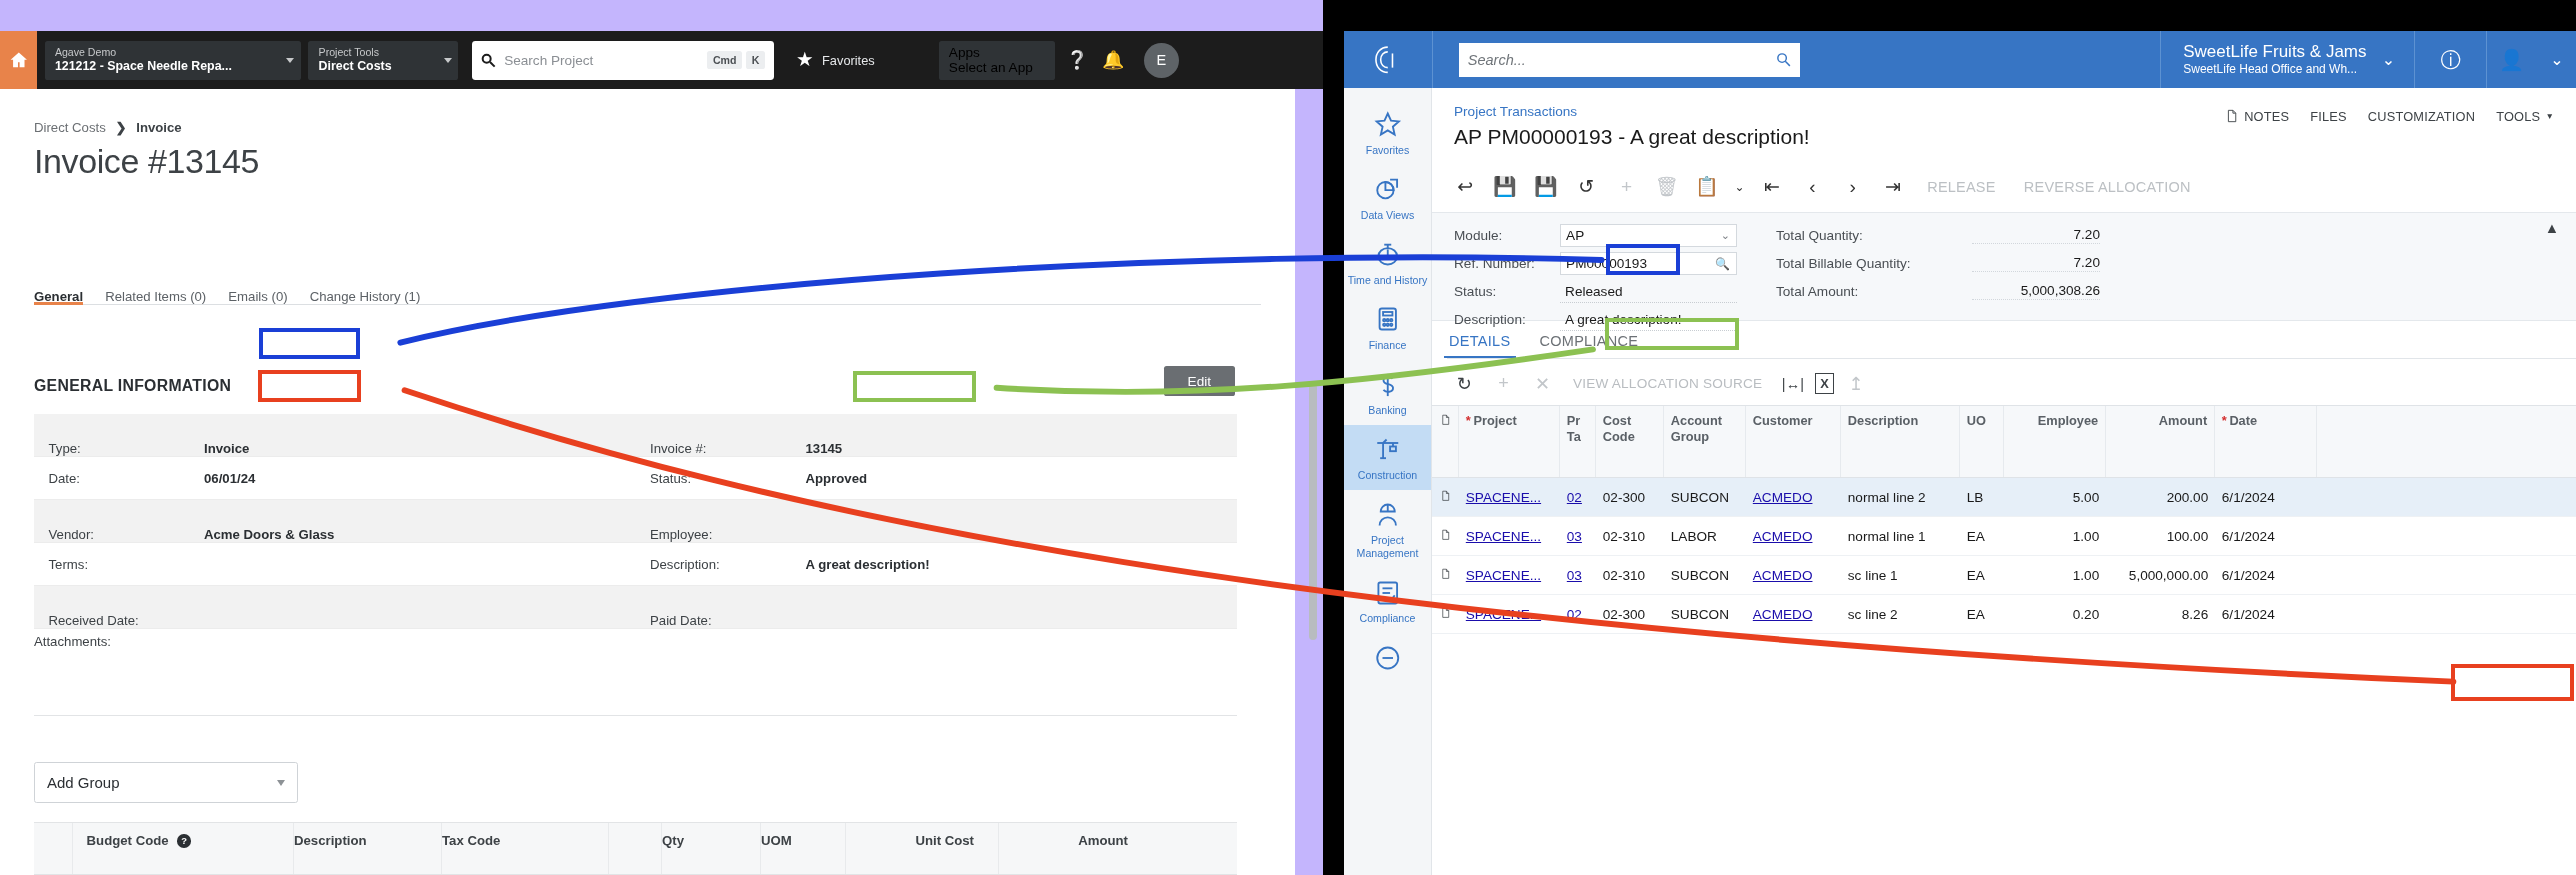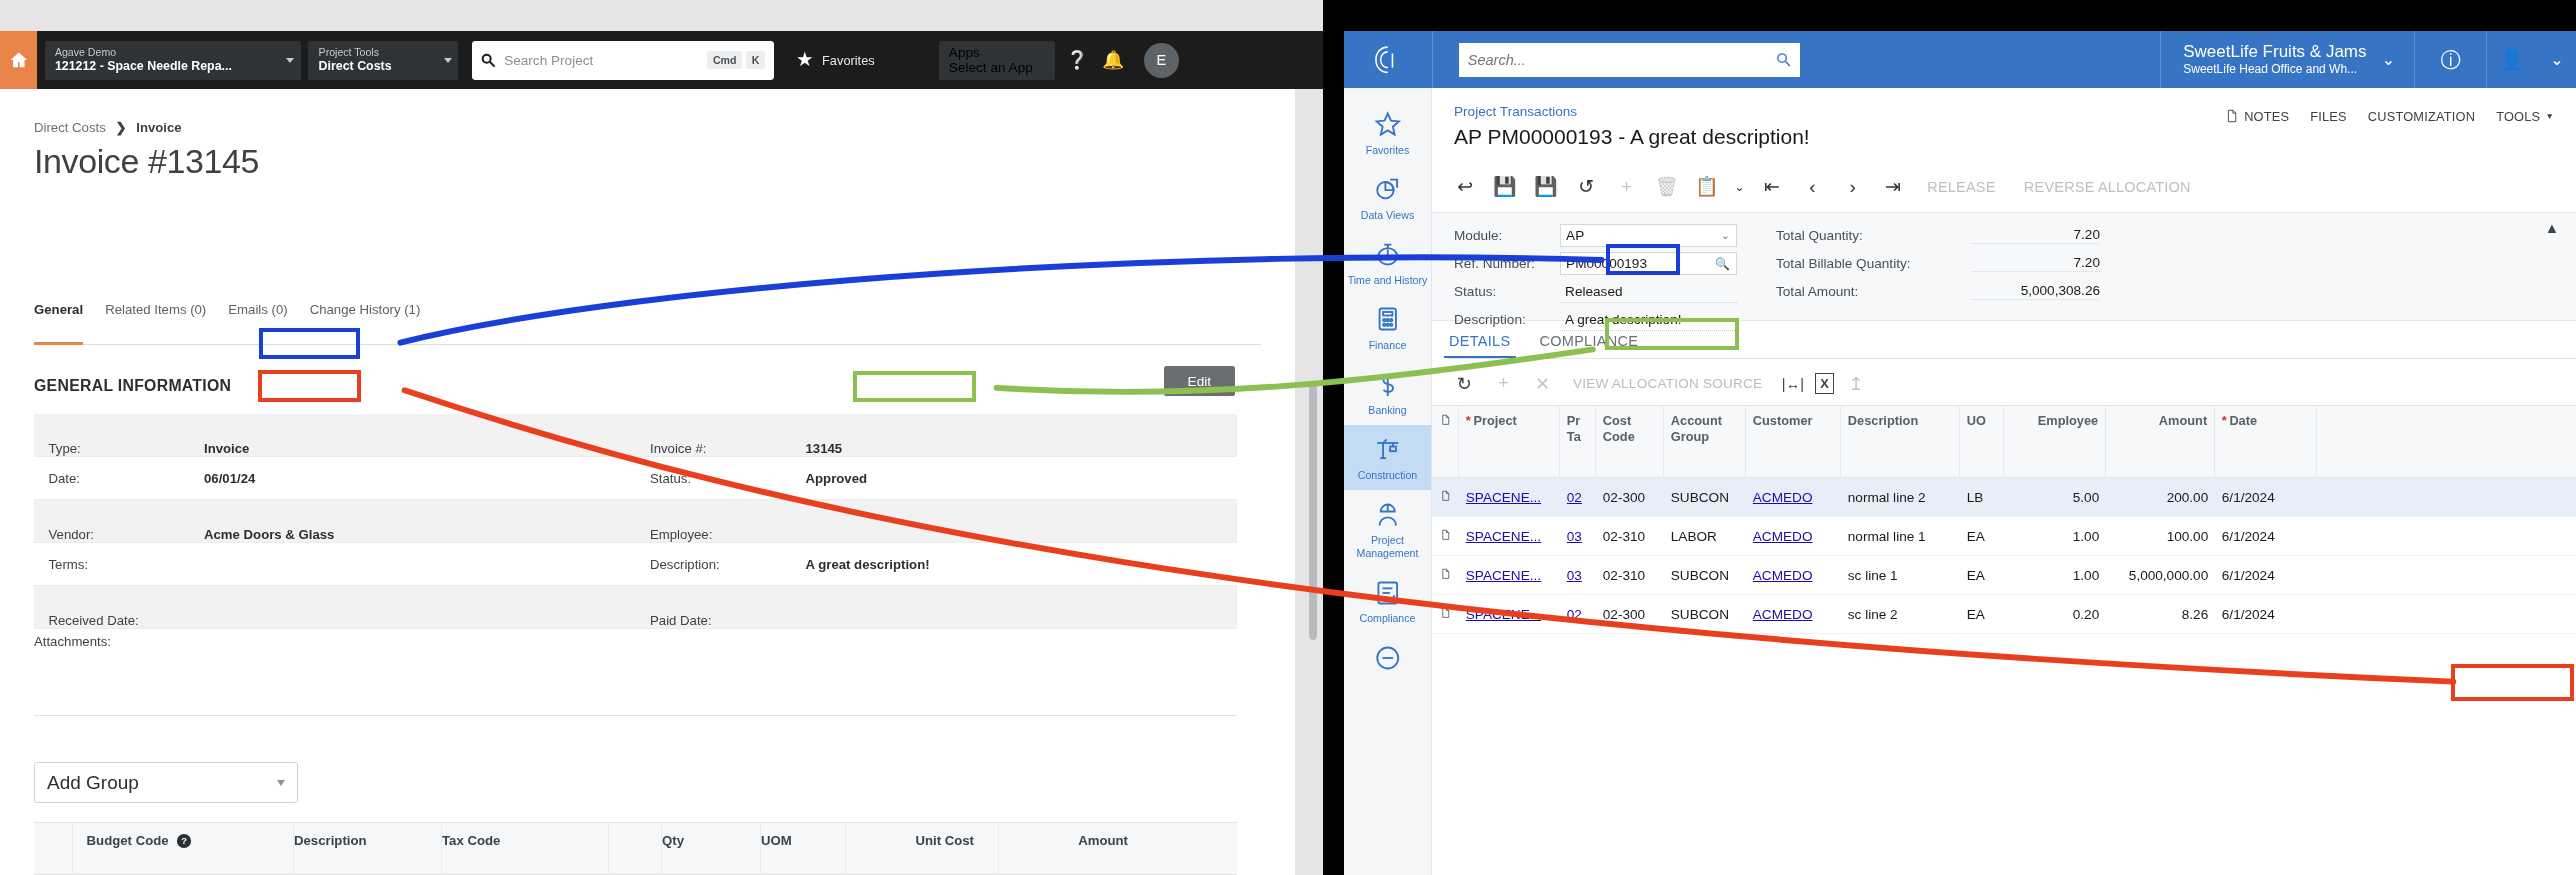--- a/index.html
+++ b/index.html
@@ -7,21 +7,21 @@
     width: 2576px; height: 876px;
     overflow: hidden;
     background: #000;
     font-family: "Liberation Sans", sans-serif;
   }
   #root { position: relative; width: 2576px; height: 876px; background:#000; }
 
   
   #left-app {
     position: absolute; left: 0; top: 0; width: 1323px; height: 876px;
-    background: #e5e5e5; overflow: hidden;
+    background: #c4b5fd; overflow: hidden;
   }
   .l-topbar {
     position: absolute; left: 0; top: 31px; width: 1323px; height: 58px;
     background: #1c1c1c; display: flex; align-items: center;
   }
   .l-home {
     width: 37px; height: 58px; background: #e8834a;
     display: flex; align-items: center; justify-content: center;
   }
   .l-home svg { width: 19.6px; height: 19.6px; fill: #fff; }
@@ -68,21 +68,21 @@
 
   .l-body { position: absolute; left: 0; top: 89px; width: 1295px; height: 787px; background: #fff; }
   .l-crumb { position: absolute; left: 34px; top: 31px; font-size: 13.2px; color: #6b6f73; }
   .l-crumb .sep { color: #3d4246; font-weight: bold; margin: 0 6px; }
   .l-crumb .cur { color: #3d4246; font-weight: bold; }
   .l-title { position: absolute; left: 34px; top: 53px; font-size: 34px; color: #3d4246; font-weight: 300; letter-spacing: -0.4px; }
   .l-tabs {
     position: absolute; left: 34px; top: 200px; width: 1227px;
     border-bottom: 0.9px solid #dcdfe2; display: flex; gap: 22px;
   }
-  .l-tab { font-size: 13.2px; color: #5c6166; padding-bottom: 27px; position: relative; margin-top: 13px; }
+  .l-tab { font-size: 13.2px; color: #5c6166; padding-bottom: 0; position: relative; }
   .l-tab.active { color: #2b2f33; font-weight: bold; }
   .l-tab.active:after {
     content: ""; position: absolute; left: 0; right: 0; bottom: -0.9px;
     height: 3.4px; background: #e8834a;
   }
   .l-sec-title { position: absolute; left: 34px; top: 288px; font-size: 15.8px; font-weight: bold; color: #2b2f33; letter-spacing: 0.3px; }
   .l-edit {
     position: absolute; right: 60px; top: 277px; background: #6a6e72; color: #fff;
     font-size: 13.6px; padding: 7.7px 24px; border-radius: 2.6px; border: none;
   }
@@ -90,21 +90,21 @@
   .l-gcol { width: 50%; }
   .l-grow { display: flex; height: 43px; align-items: center; border-bottom: 0.9px solid #ececec; }
   .l-grow.alt { background: #f2f2f2; align-items: flex-end; }
   .l-glabel { width: 170px; padding-left: 14.5px; font-size: 13.2px; color: #3d4246; }
   .l-gval { font-size: 13.2px; color: #2b2f33; font-weight: bold; }
   .l-attach { position: absolute; left: 34px; top: 545px; font-size: 13.2px; color: #3d4246; }
   .l-hr { position: absolute; left: 34px; top: 626px; width: 1203px; height: 0.9px; background: #e2e4e6; }
   .l-addgroup {
     position: absolute; left: 34px; top: 673px; width: 264px; height: 41px;
     border: 0.9px solid #cfd3d7; border-radius: 2.6px; background: #fff;
-    display: flex; align-items: center; padding: 8px 12px; font-size: 19px; color: #2b2f33;
+    display: flex; align-items: center; padding: 8px 12px; font-size: 15px; color: #2b2f33;
   }
   .l-addgroup .caret {
     position: absolute; right: 12px; width: 0; height: 0;
     border-left: 4.3px solid transparent; border-right: 4.3px solid transparent;
     border-top: 6px solid #8d9296;
   }
   .l-lt { position: absolute; left: 34px; top: 733px; width: 1203px; }
   .l-lt-head { display: flex; background: #f6f7f8; border-top: 0.9px solid #e2e4e6; border-bottom: 0.9px solid #e2e4e6; height: 53px; }
   .l-lt-head > div { font-size: 13.2px; font-weight: bold; color: #3d4246; padding-top: 10.2px; border-right: 0.9px solid #e8eaec; }
   .l-lt-row { display: flex; height: 61px; border-bottom: 0.9px solid #e8eaec; align-items: center; background:#fff; }

